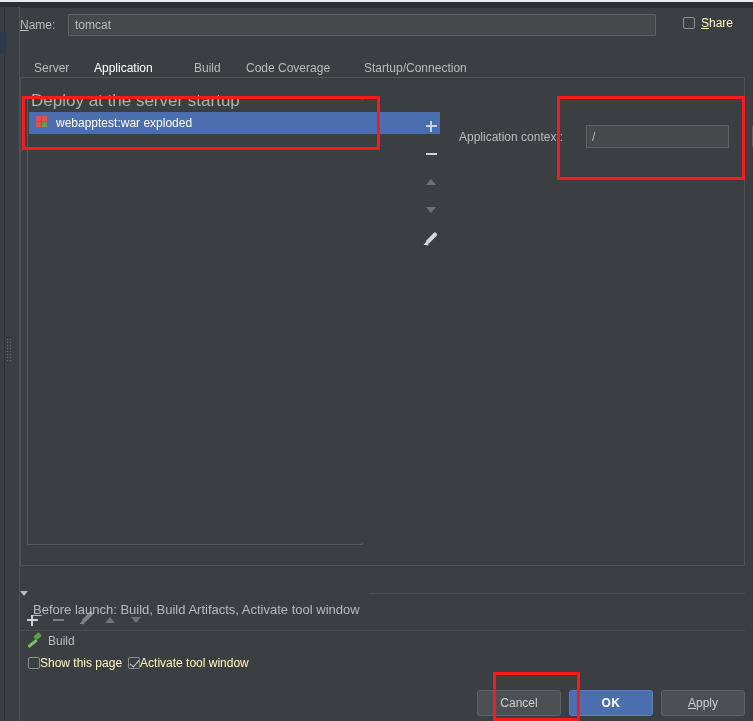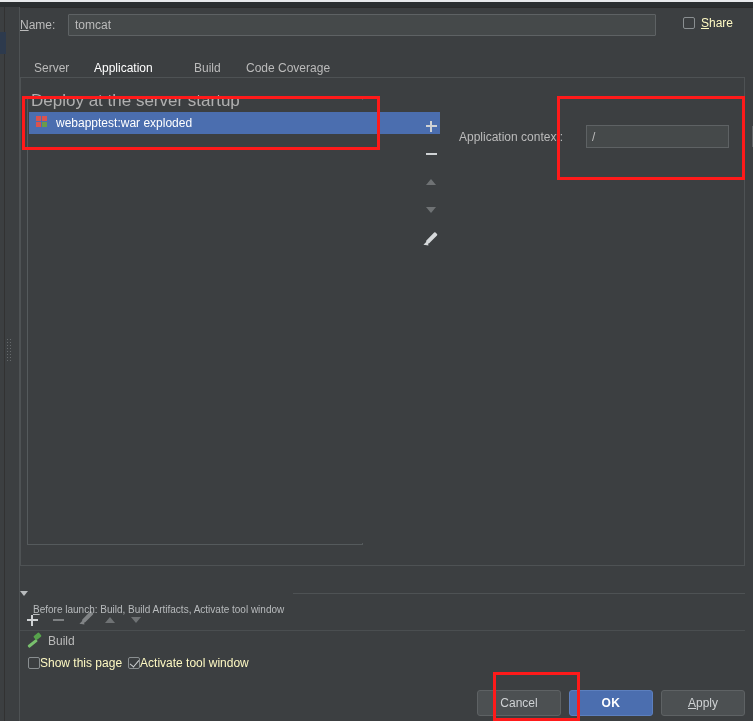--- a/index.html
+++ b/index.html
@@ -341,21 +341,21 @@
     align-items: center;
     gap: 5px;
   }
   .tri-down {
     width: 0; height: 0;
     border-left: 4px solid transparent;
     border-right: 4px solid transparent;
     border-top: 5px solid #b8bbbd;
     flex: 0 0 auto;
   }
-  .bl-title { font-size: 10px; color: #b8bbbd; white-space: nowrap; margin-top: 32px; }
+  .bl-title { font-size: 13px; color: #b8bbbd; white-space: nowrap; margin-top: 32px; }
   .bl-title u { text-decoration: underline; }
   .bl-rule {
     flex: 1 1 auto;
     height: 1px;
     background: #4e5254;
     margin-left: 4px;
   }
 
   .bl-toolbar {
     position: absolute;
@@ -469,20 +469,21 @@
       <span class="cbox"></span>
       <span class="cb-label"><u>S</u><span>hare</span></span>
     </div>
   </div>
 
   <div class="tabbar">
     <div class="tab" style="left:12px">Server</div>
     <div class="tab active" style="left:72px">Application</div>
     <div class="tab" style="left:172px">Build</div>
     <div class="tab" style="left:224px">Code Coverage</div>
+    <div class="tab" style="left:342px">Startup/Connection</div>
     <div class="tab-underline"></div>
   </div>
 
   <div class="content-panel"></div>
 
   <div class="group-title">Deploy at the server startup</div>
 
   <div class="list-frame">
     <div class="list-inner">
       <div class="list-row">

